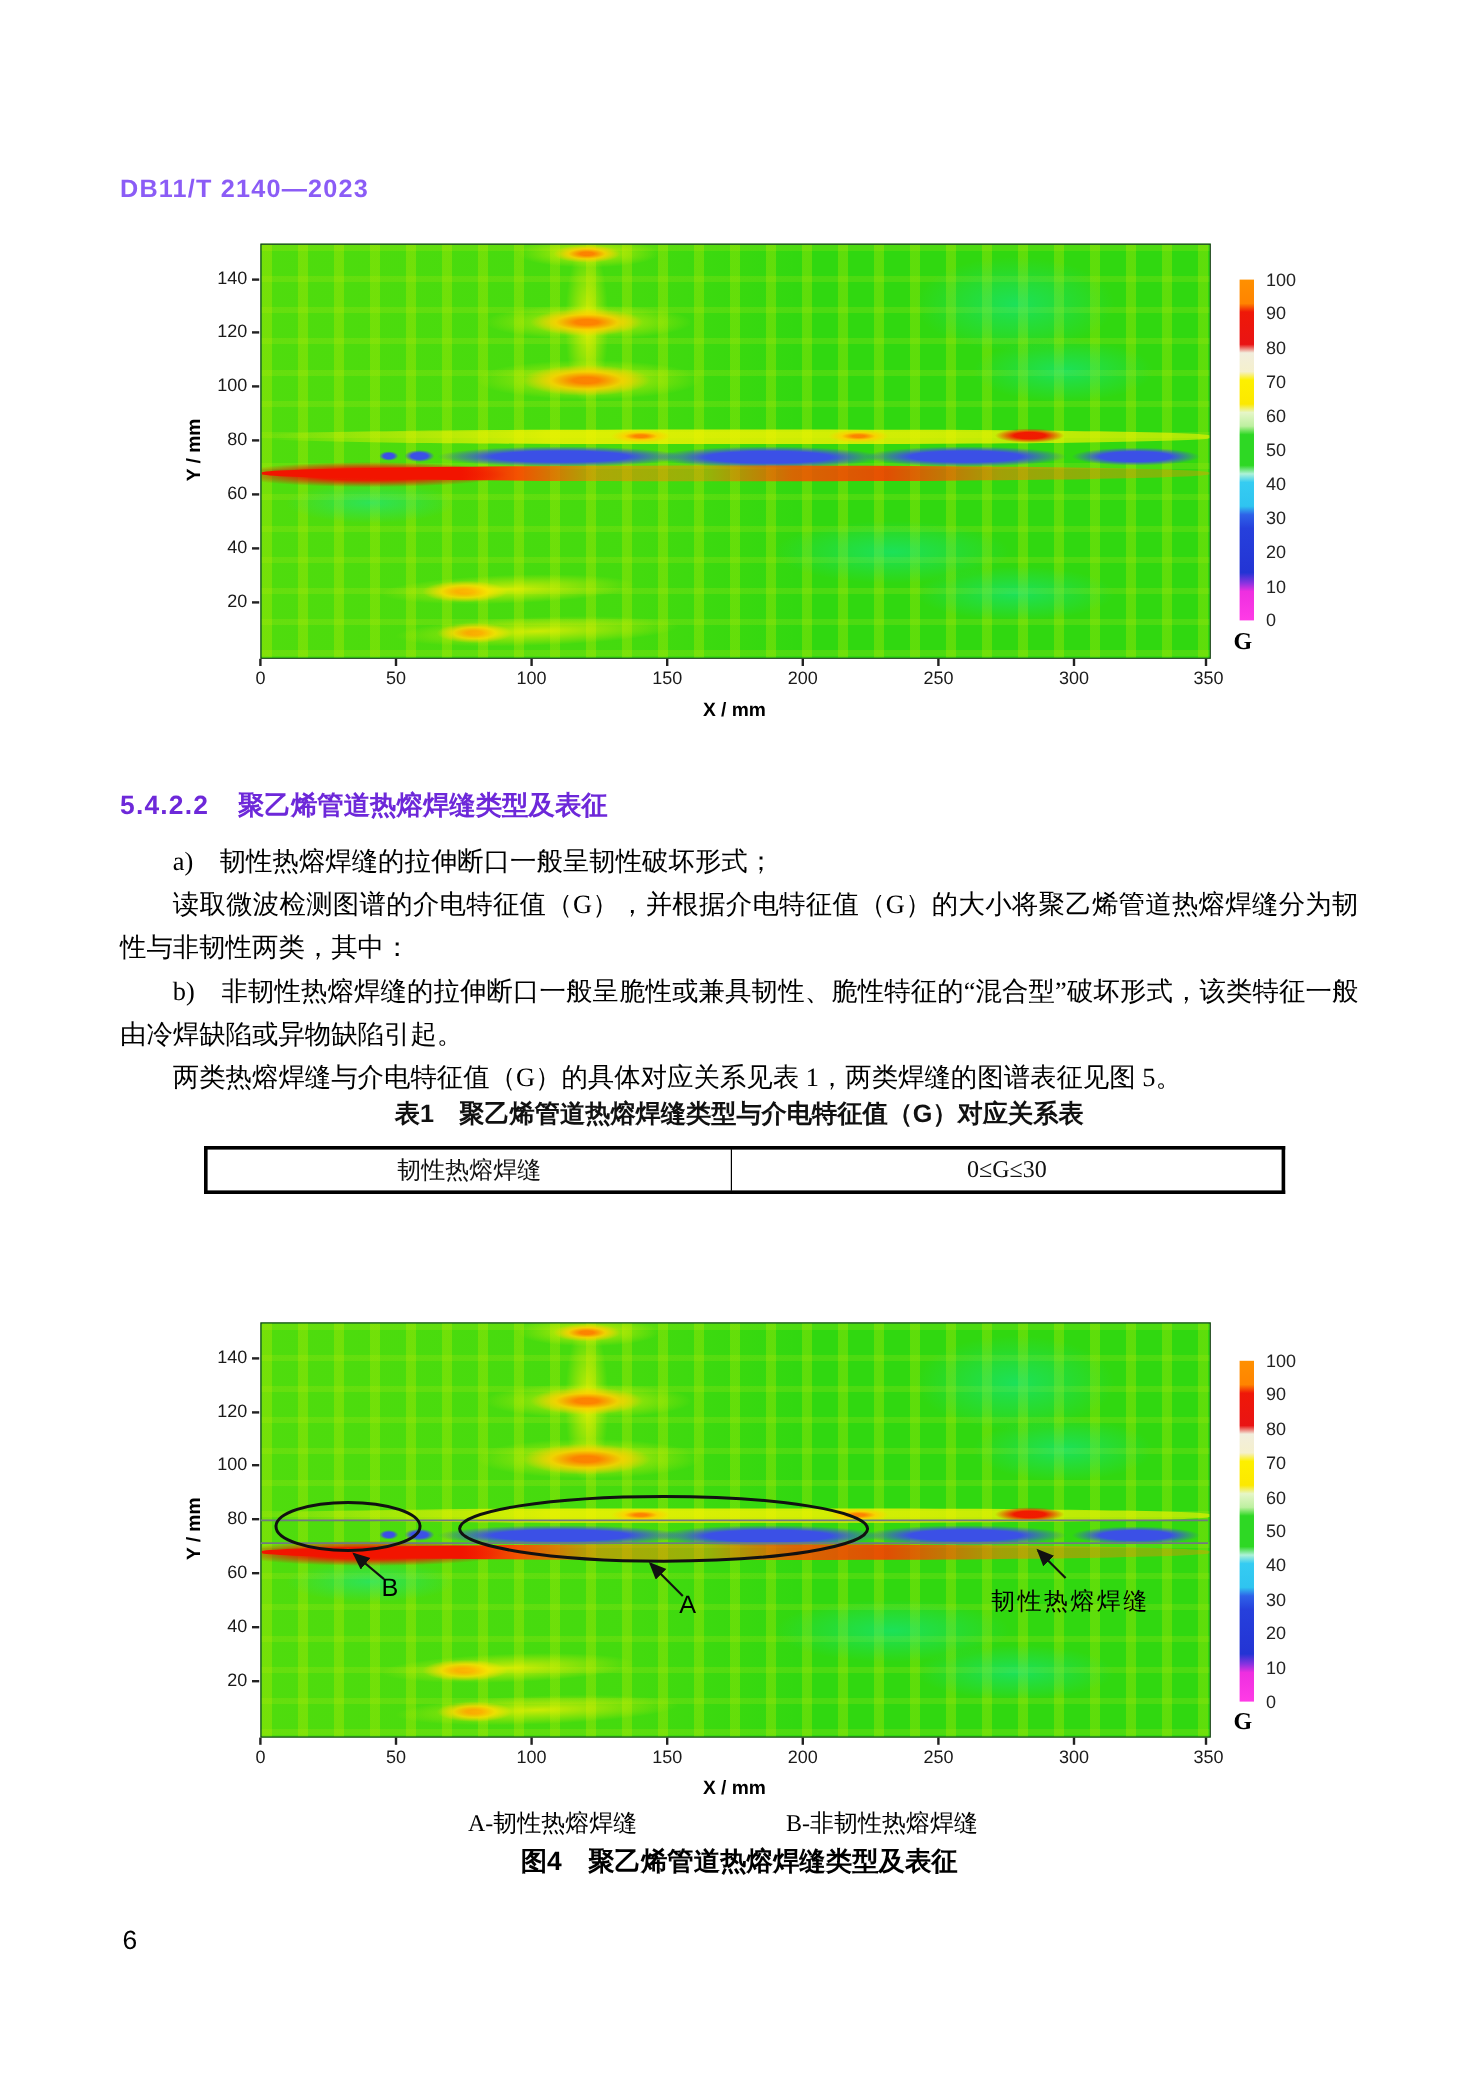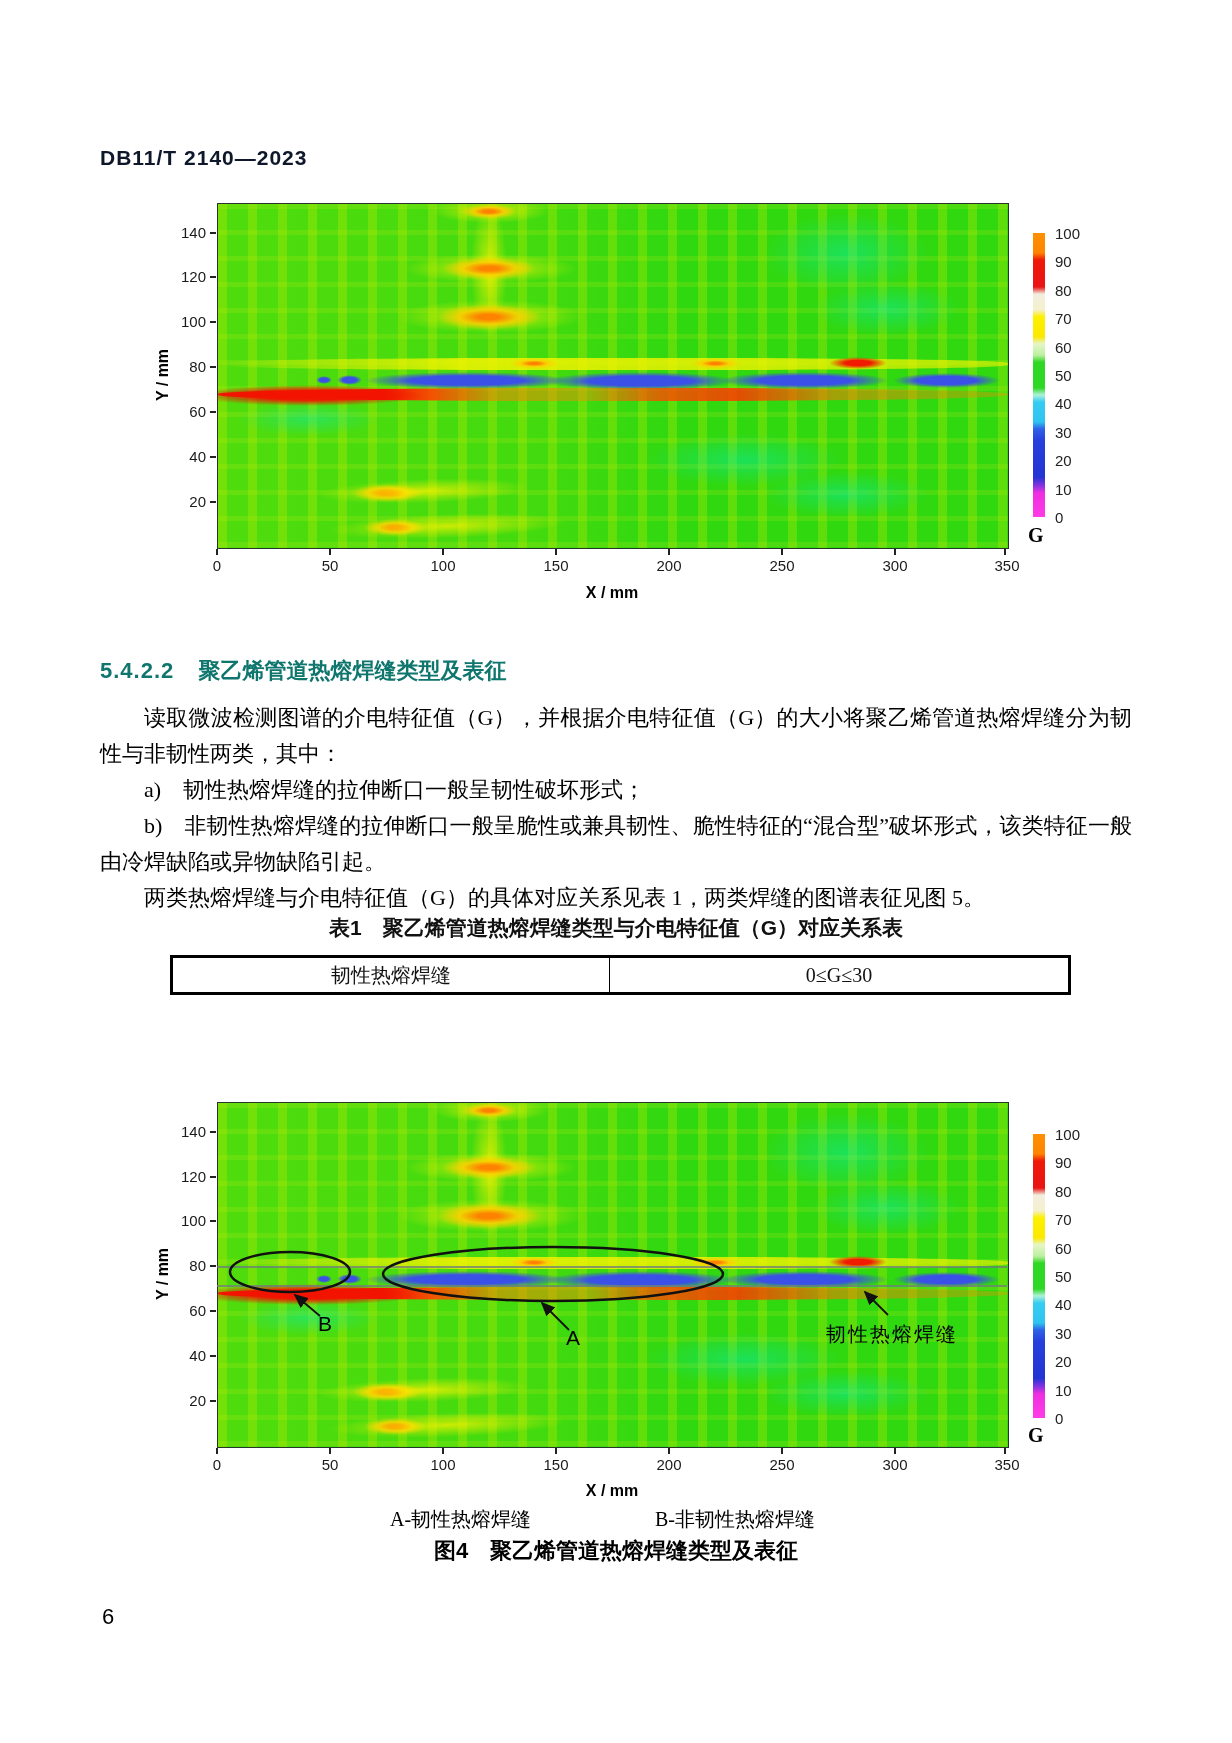--- a/index.html
+++ b/index.html
@@ -1,25 +1,25 @@
 <!DOCTYPE html>
 <html><head>
 <meta charset="utf-8">
 <style>
   html,body{margin:0;padding:0;background:#9a9a9a;}
   .page{position:relative;width:1232px;height:1743px;background:#ffffff;margin:0 auto;
         font-family:"Liberation Serif",serif;color:#111;overflow:hidden;}
 
   
   .std-no{position:absolute;left:100px;top:146px;font-family:"Liberation Sans",sans-serif;
-          font-weight:600;font-size:21px;letter-spacing:1px;color:#0f172a;}
+          font-weight:600;font-size:21px;letter-spacing:1px;color:#8b5cf6;}
   .fig-caption{position:absolute;left:0;width:1232px;text-align:center;
           font-family:"Liberation Sans",sans-serif;font-weight:bold;font-size:22px;color:#000;}
   .sec-heading{position:absolute;left:100px;top:656px;font-family:"Liberation Sans",sans-serif;
-          font-weight:bold;font-size:22px;color:#0f766e;}
+          font-weight:bold;font-size:22px;color:#6d28d9;}
   .sec-heading .num{margin-right:18px;letter-spacing:1px;}
   .body-text{position:absolute;left:100px;top:700px;width:1032px;font-size:22px;
           line-height:36px;text-align:justify;color:#000;}
   .body-text p{margin:0;text-indent:2em;}
   .tbl-title{position:absolute;left:0;top:914px;width:1232px;text-align:center;
           font-family:"Liberation Sans",sans-serif;font-weight:bold;font-size:21px;}
   .page-no{position:absolute;left:102px;top:1604px;font-family:"Liberation Sans",sans-serif;
           font-size:22px;color:#000;}
 
   
@@ -174,22 +174,22 @@
   <span class="cbt" style="top:509px;">0</span>
   <div class="cbG" style="top:524px;">G</div>
 
 
   <div class="sec-heading">
     <span class="num">5.4.2.2</span>
     <span>聚乙烯管道热熔焊缝类型及表征</span>
   </div>
 
   <div class="body-text">
+    <p>a)　韧性热熔焊缝的拉伸断口一般呈韧性破坏形式；</p>
     <p>读取微波检测图谱的介电特征值（G），并根据介电特征值（G）的大小将聚乙烯管道热熔焊缝分为韧性与非韧性两类，其中：</p>
-    <p>a)　韧性热熔焊缝的拉伸断口一般呈韧性破坏形式；</p>
     <p>b)　非韧性热熔焊缝的拉伸断口一般呈脆性或兼具韧性、脆性特征的“混合型”破坏形式，该类特征一般由冷焊缺陷或异物缺陷引起。</p>
     <p>两类热熔焊缝与介电特征值（G）的具体对应关系见表 1，两类焊缝的图谱表征见图 5。</p>
   </div>
 
   <div class="tbl-title">表1　聚乙烯管道热熔焊缝类型与介电特征值（G）对应关系表</div>
 
   <table class="t1">
     <colgroup>
         <col style="width:438px;">
         <col style="width:460px;">

